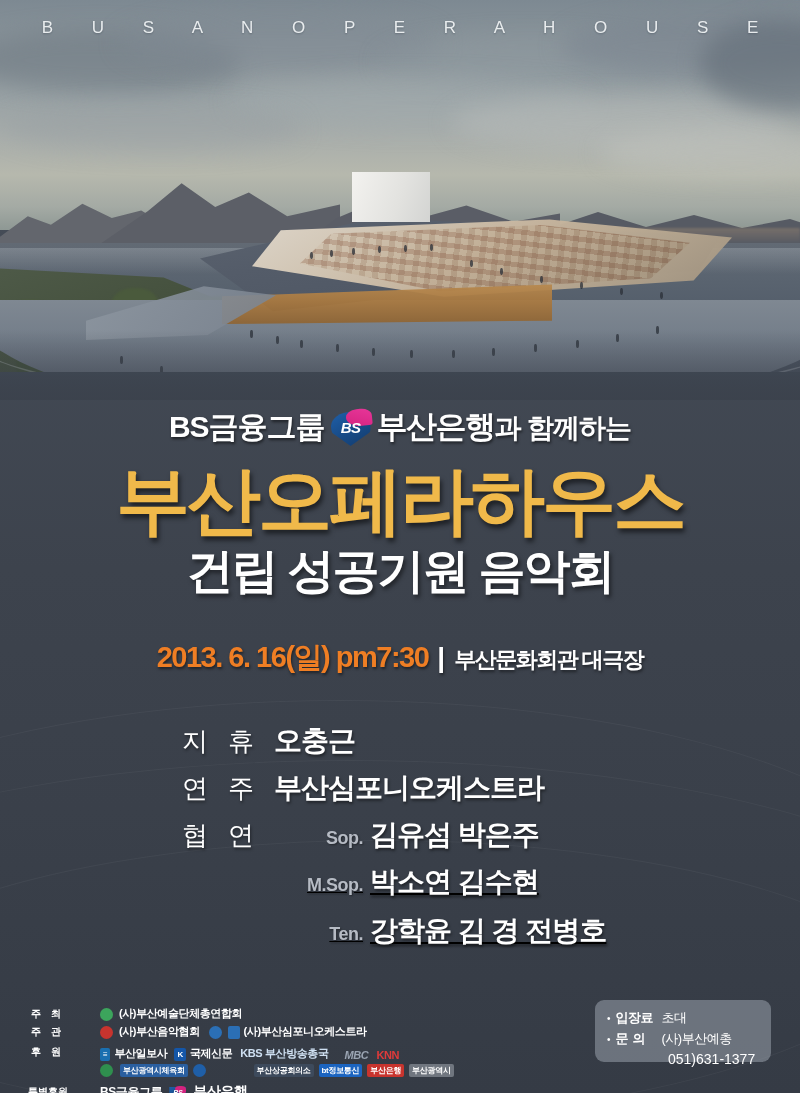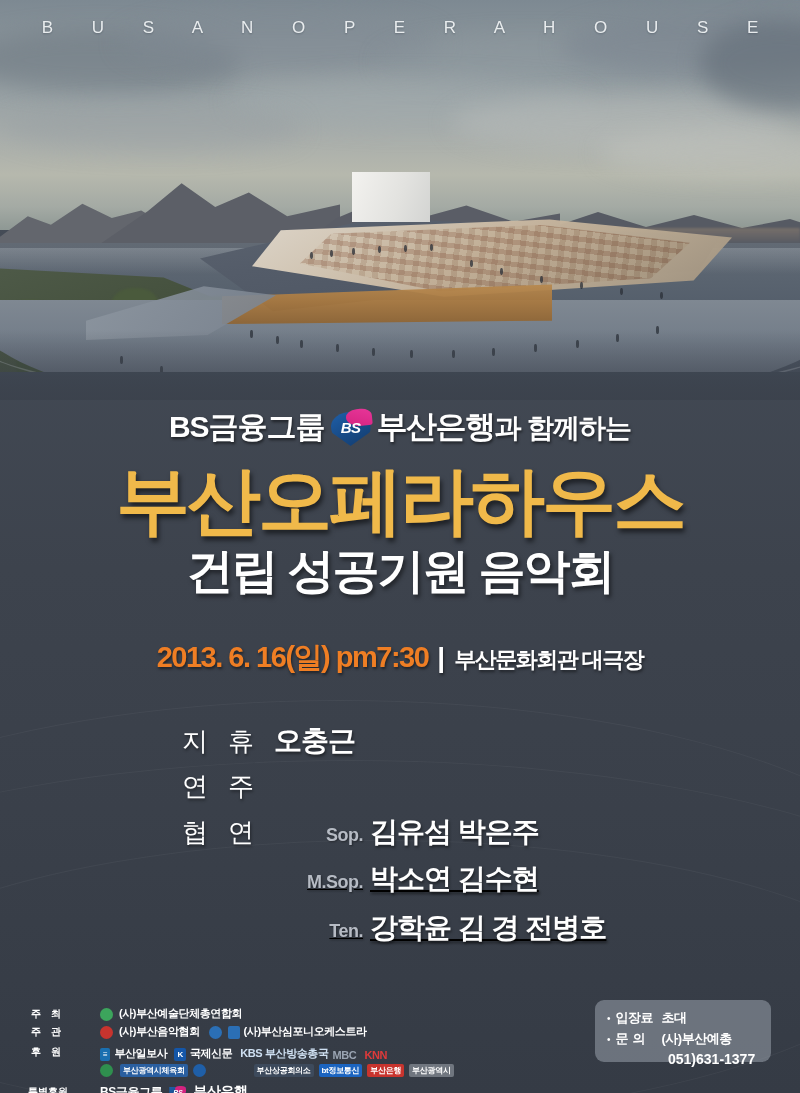--- a/index.html
+++ b/index.html
@@ -267,21 +267,21 @@
   .ibrow{ display:flex; align-items:baseline; white-space:nowrap; margin-bottom:3px; }
   .ibrow .bullet{
     color:#ffffff; font-size:10px; margin-right:5px; line-height:1;
   }
   .ibrow .k{
     font-size:13px; color:#ffffff; font-weight:bold; letter-spacing:-.5px;
     width:46px; flex:0 0 46px;
   }
   .ibrow .k.sp{ letter-spacing:4px; }
   .ibrow .v{
-    font-size:13px; color:#ffffff; font-weight:bold; letter-spacing:-.5px;
+    font-size:13px; color:#ffffff; font-weight:normal; letter-spacing:-.5px;
   }
   .ibrow.tel{ padding-left:61px;text-align:right; }
   .ibrow.tel .v{ font-size:14px; letter-spacing:0px; }
 </style>
 </head>
 <body>
 
 <div class="poster">
 
   <div class="render">
@@ -375,20 +375,21 @@
     <span class="dt">2013. </span><span class="dt big">6. </span><span class="dt big">16</span><span class="dt">(일)</span><span class="dt"> pm7:30</span><span class="sep">|</span><span class="venue">부산문화회관 대극장</span>
   </div>
 
   <div class="credits">
     <div class="crow">
       <span class="clabel">지휴</span>
       <span class="cval">오충근</span>
     </div>
     <div class="crow">
       <span class="clabel">연주</span>
+      <span class="cval">부산심포니오케스트라</span>
     </div>
     <div class="crow">
       <span class="clabel">협연</span>
       <span class="cpart">Sop.</span>
       <span class="cval">김유섬  박은주</span>
     </div>
     <div class="crow indent">
       <span class="cpart">M.Sop.</span>
       <span class="cval">박소연  김수현</span>
     </div>
@@ -420,21 +421,21 @@
     </div>
 
     <div class="frow">
       <span class="flabel">후원</span>
       <span class="fval">
         <span class="logochip" style="background:#1a6fb0;">≡</span>
         <span>부산일보사</span>
         <span class="logochip" style="background:#1456a8;margin-left:3px;">K</span>
         <span>국제신문</span>
         <span style="margin-left:4px;color:#cfe0f2;">KBS 부산방송총국</span>
-        <span style="margin-left:0;color:#9aa4b2;">MBC</span>
+        <span style="margin-left:12px;color:#9aa4b2;font-style:italic;">MBC</span>
         <span style="margin-left:4px;color:#e03a3a;margin-top:7px;">KNN</span>
       </span>
     </div>
 
     <div class="logos2">
       <span class="dot-logo" style="background:#2f8f4e"></span>
       <span class="logochip" style="background:#2a5fa0;">부산광역시체육회</span>
       <span class="dot-logo" style="background:#1f5fa8"></span>
       <span class="logochip" style="background:#3d4a5c;margin-left:41px;">부산상공회의소</span>
       <span class="logochip" style="background:#1b64c0;">bt정보통신</span>

